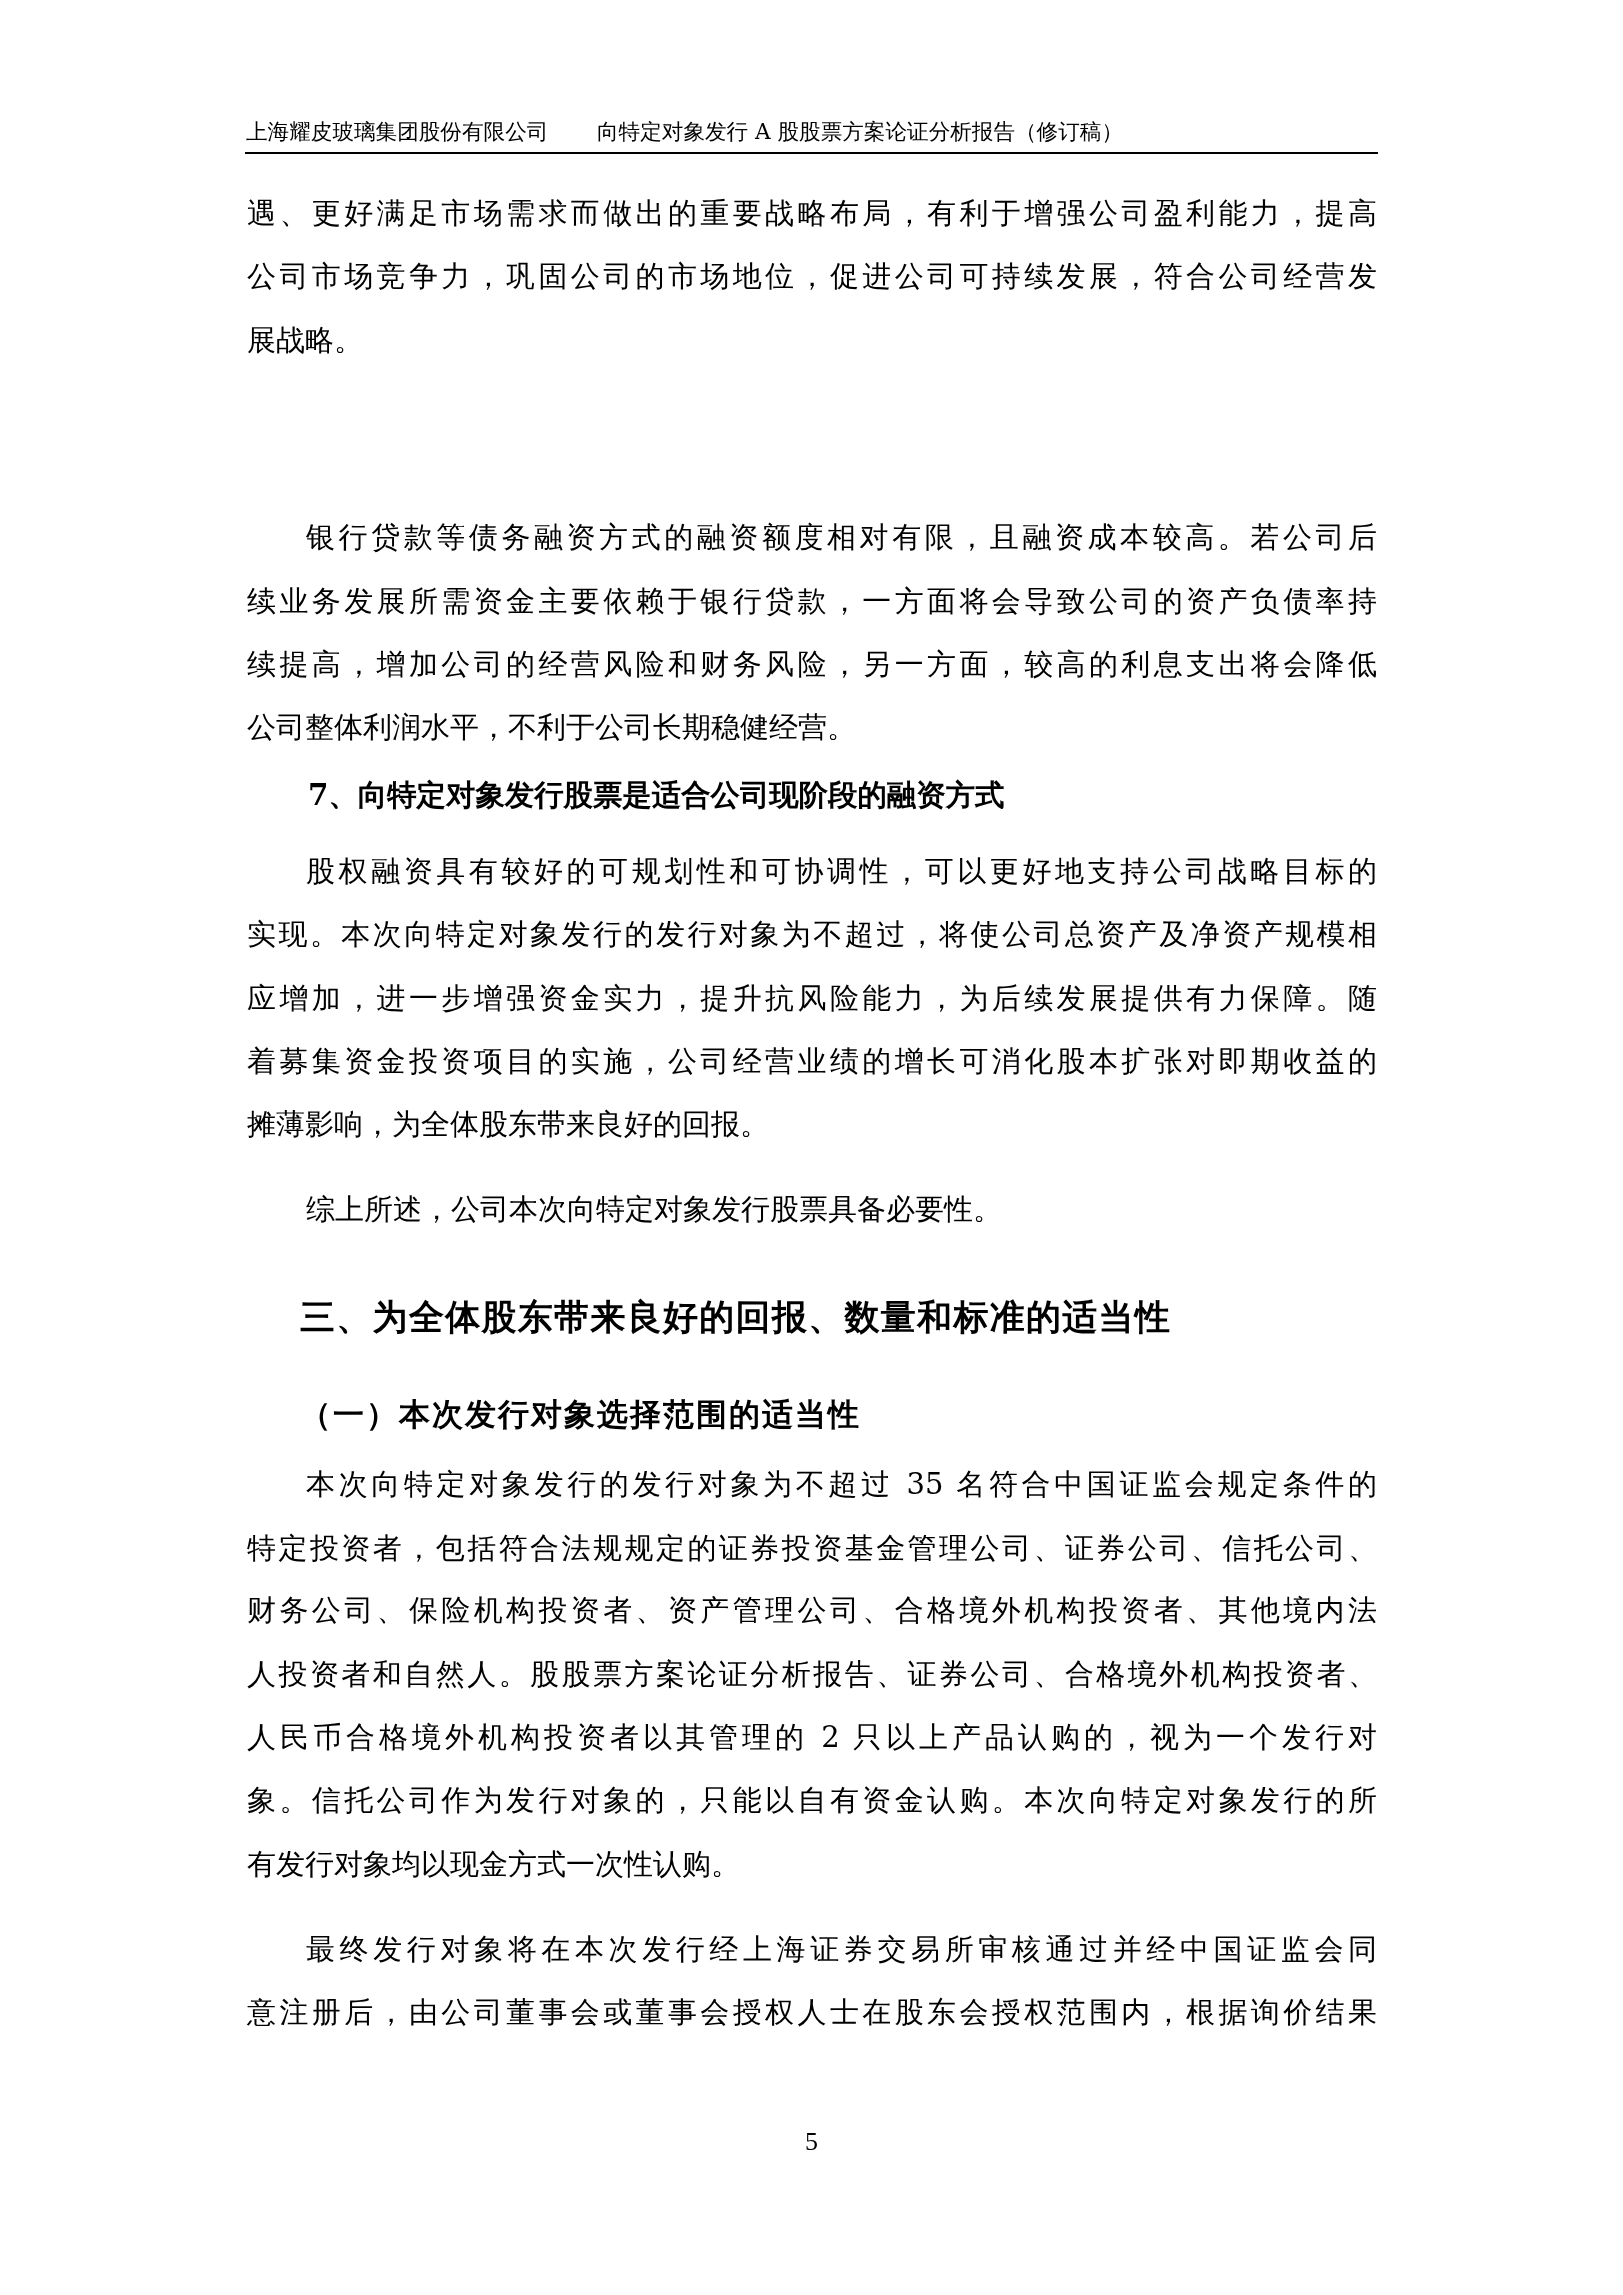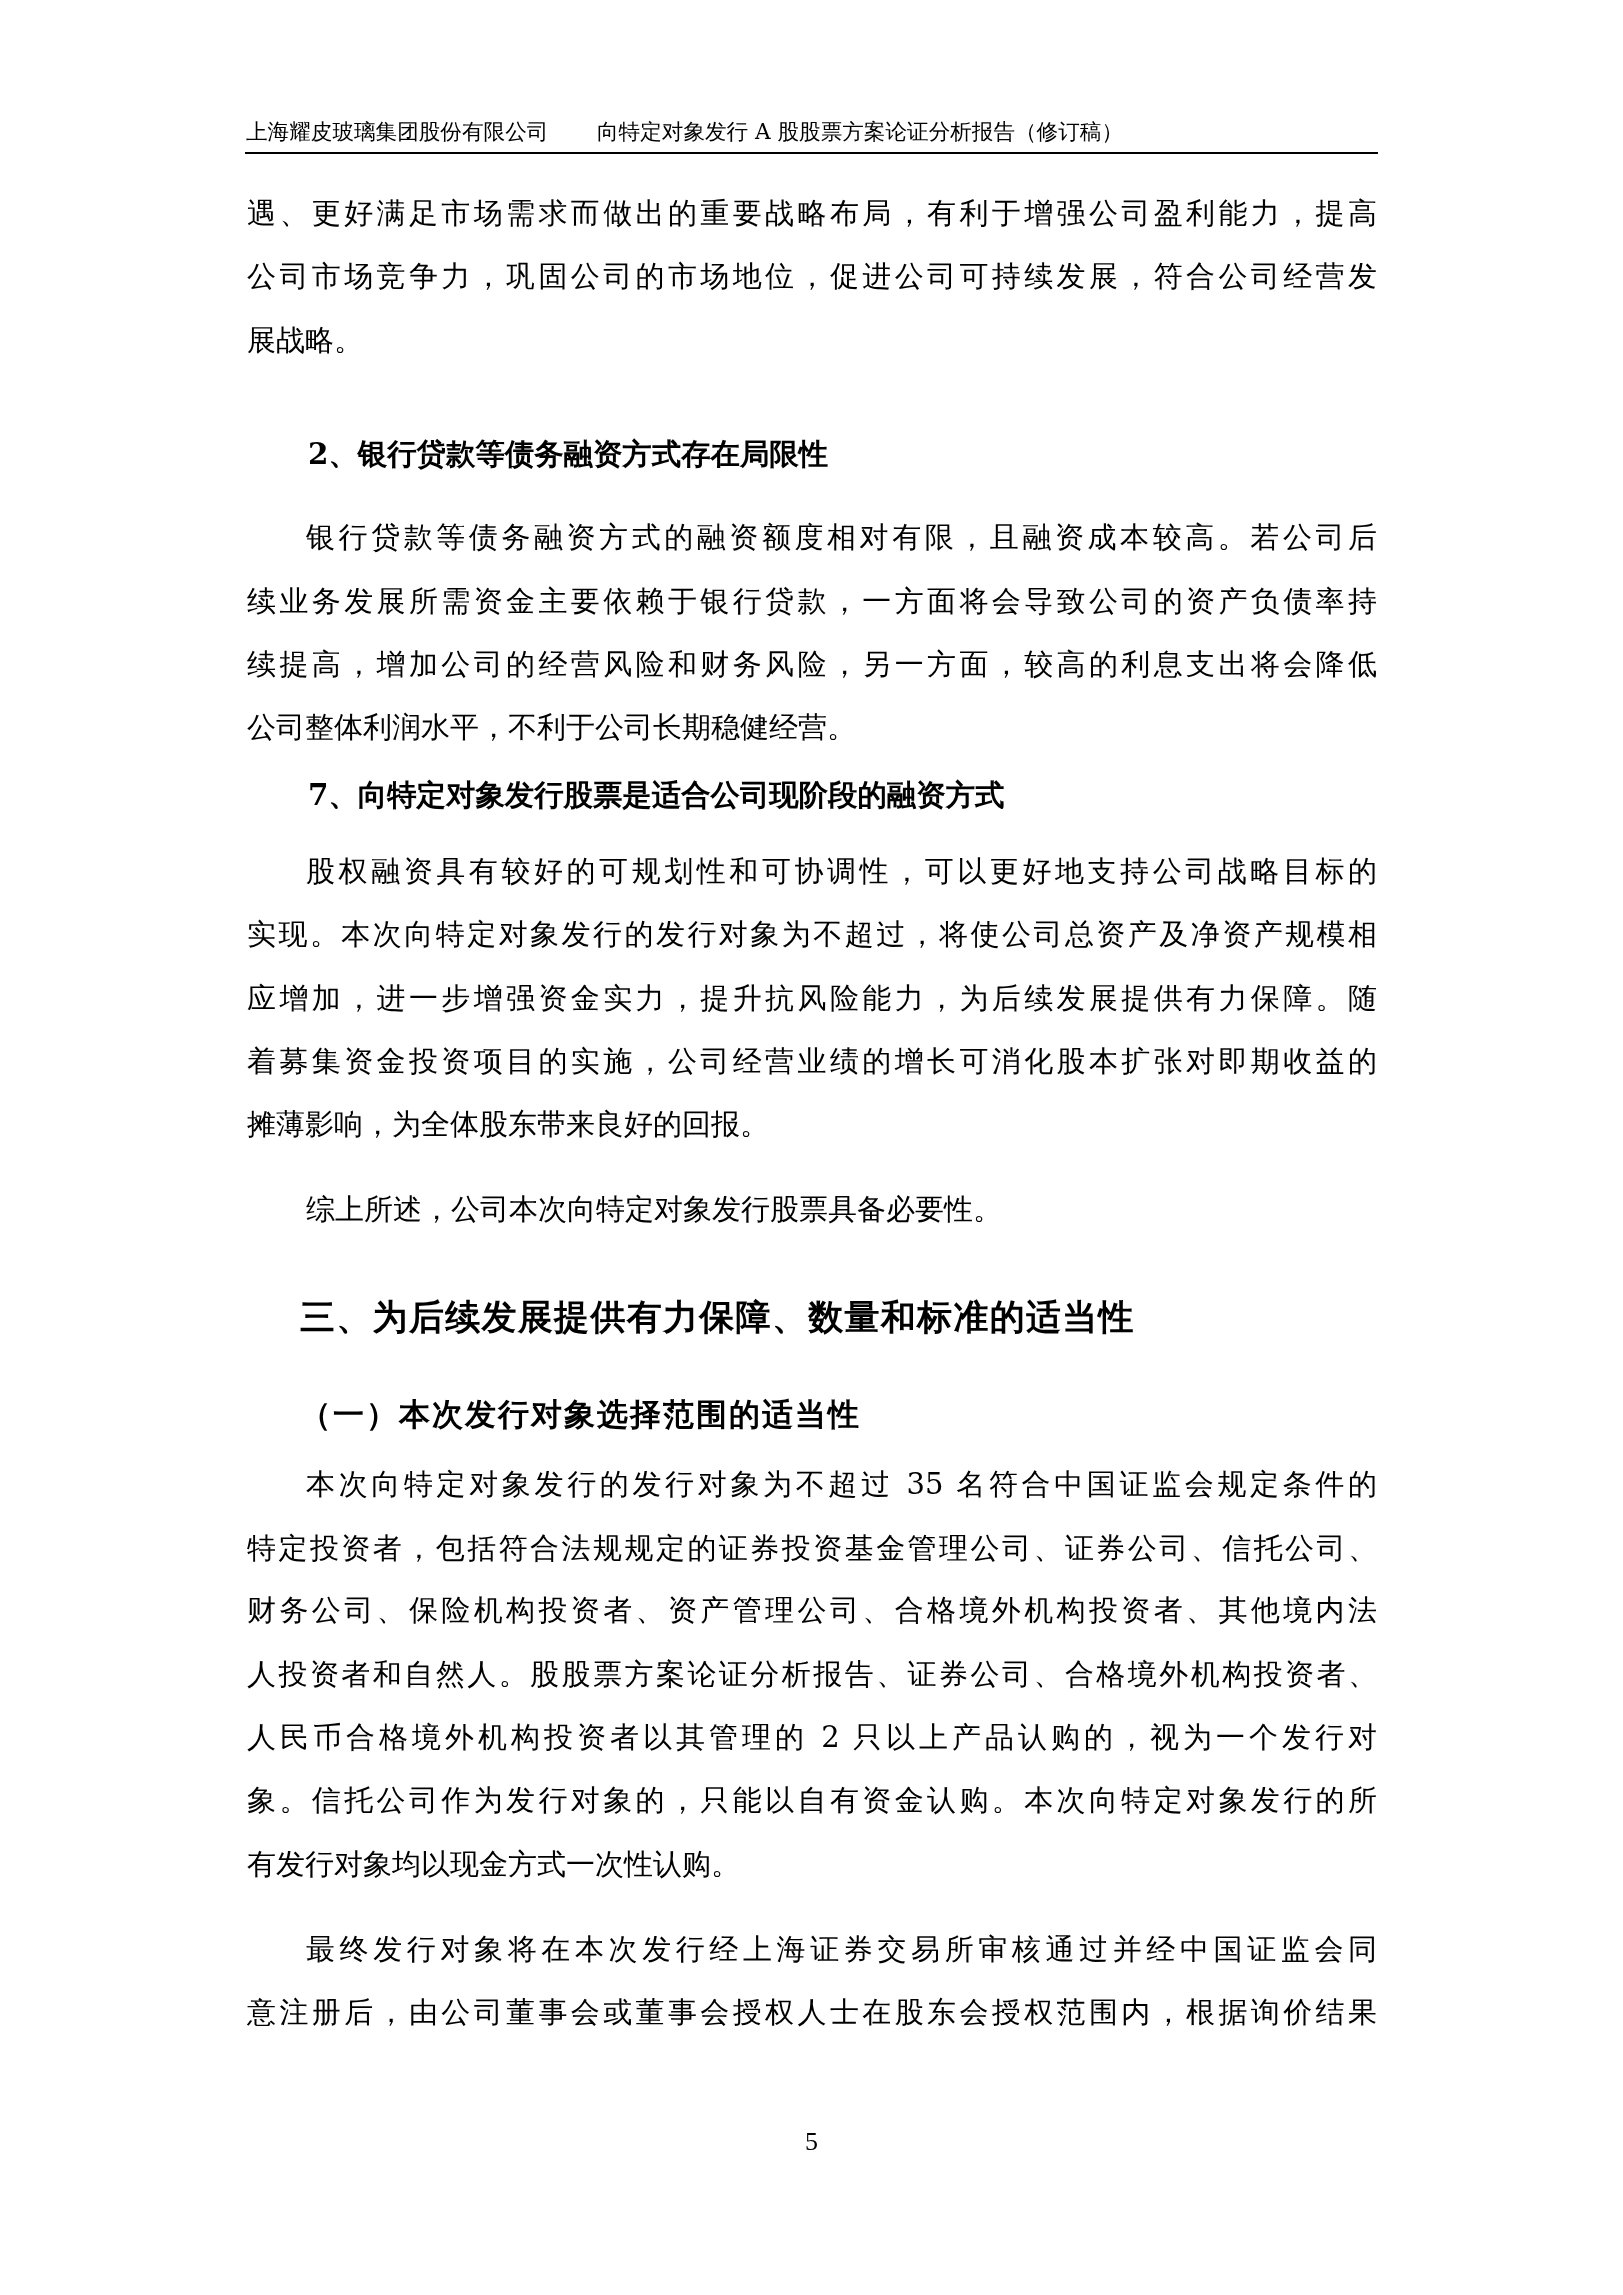--- a/index.html
+++ b/index.html
@@ -28,42 +28,41 @@
   <div class="hdr hdr-left">上海耀皮玻璃集团股份有限公司</div>
   <div class="hdr hdr-right">向特定对象发行 A 股股票方案论证分析报告（修订稿）</div>
   <div class="hdr-rule"></div>
 
   <div>
     <div class="ln j" style="top:194px">遇、更好满足市场需求而做出的重要战略布局，有利于增强公司盈利能力，提高</div>
     <div class="ln j" style="top:257px">公司市场竞争力，巩固公司的市场地位，促进公司可持续发展，符合公司经营发</div>
     <div class="ln last" style="top:321px">展战略。</div>
   </div>
 
-  <div class="h-num" style="top:434px">2、银行贷款等债务融资方式存在局限性</div>
 
   <div>
     <div class="ln j ind" style="top:518px">银行贷款等债务融资方式的融资额度相对有限，且融资成本较高。若公司后</div>
     <div class="ln j" style="top:582px">续业务发展所需资金主要依赖于银行贷款，一方面将会导致公司的资产负债率持</div>
     <div class="ln j" style="top:645px">续提高，增加公司的经营风险和财务风险，另一方面，较高的利息支出将会降低</div>
     <div class="ln last" style="top:708px">公司整体利润水平，不利于公司长期稳健经营。</div>
   </div>
 
   <div class="h-num" style="top:775px">7、向特定对象发行股票是适合公司现阶段的融资方式</div>
 
   <div>
     <div class="ln j ind" style="top:852px">股权融资具有较好的可规划性和可协调性，可以更好地支持公司战略目标的</div>
     <div class="ln j" style="top:915px">实现。本次向特定对象发行的发行对象为不超过，将使公司总资产及净资产规模相</div>
     <div class="ln j" style="top:979px">应增加，进一步增强资金实力，提升抗风险能力，为后续发展提供有力保障。随</div>
     <div class="ln j" style="top:1042px">着募集资金投资项目的实施，公司经营业绩的增长可消化股本扩张对即期收益的</div>
     <div class="ln last" style="top:1105px">摊薄影响，为全体股东带来良好的回报。</div>
   </div>
 
   <div class="ln last ind" style="top:1190px">综上所述，公司本次向特定对象发行股票具备必要性。</div>
 
-  <div class="h-sec" style="top:1294px">三、为后续发展提供有力保障、数量和标准的适当性</div>
+  <div class="h-sec" style="top:1294px">三、为全体股东带来良好的回报、数量和标准的适当性</div>
 
   <div class="h-sub" style="top:1396px">（一）本次发行对象选择范围的适当性</div>
 
   <div>
     <div class="ln j ind" style="top:1465px">本次向特定对象发行的发行对象为不超过 35 名符合中国证监会规定条件的</div>
     <div class="ln j" style="top:1529px">特定投资者，包括符合法规规定的证券投资基金管理公司、证券公司、信托公司、</div>
     <div class="ln j" style="top:1591px">财务公司、保险机构投资者、资产管理公司、合格境外机构投资者、其他境内法</div>
     <div class="ln j" style="top:1655px">人投资者和自然人。股股票方案论证分析报告、证券公司、合格境外机构投资者、</div>
     <div class="ln j" style="top:1718px">人民币合格境外机构投资者以其管理的 2 只以上产品认购的，视为一个发行对</div>
     <div class="ln j" style="top:1781px">象。信托公司作为发行对象的，只能以自有资金认购。本次向特定对象发行的所</div>

